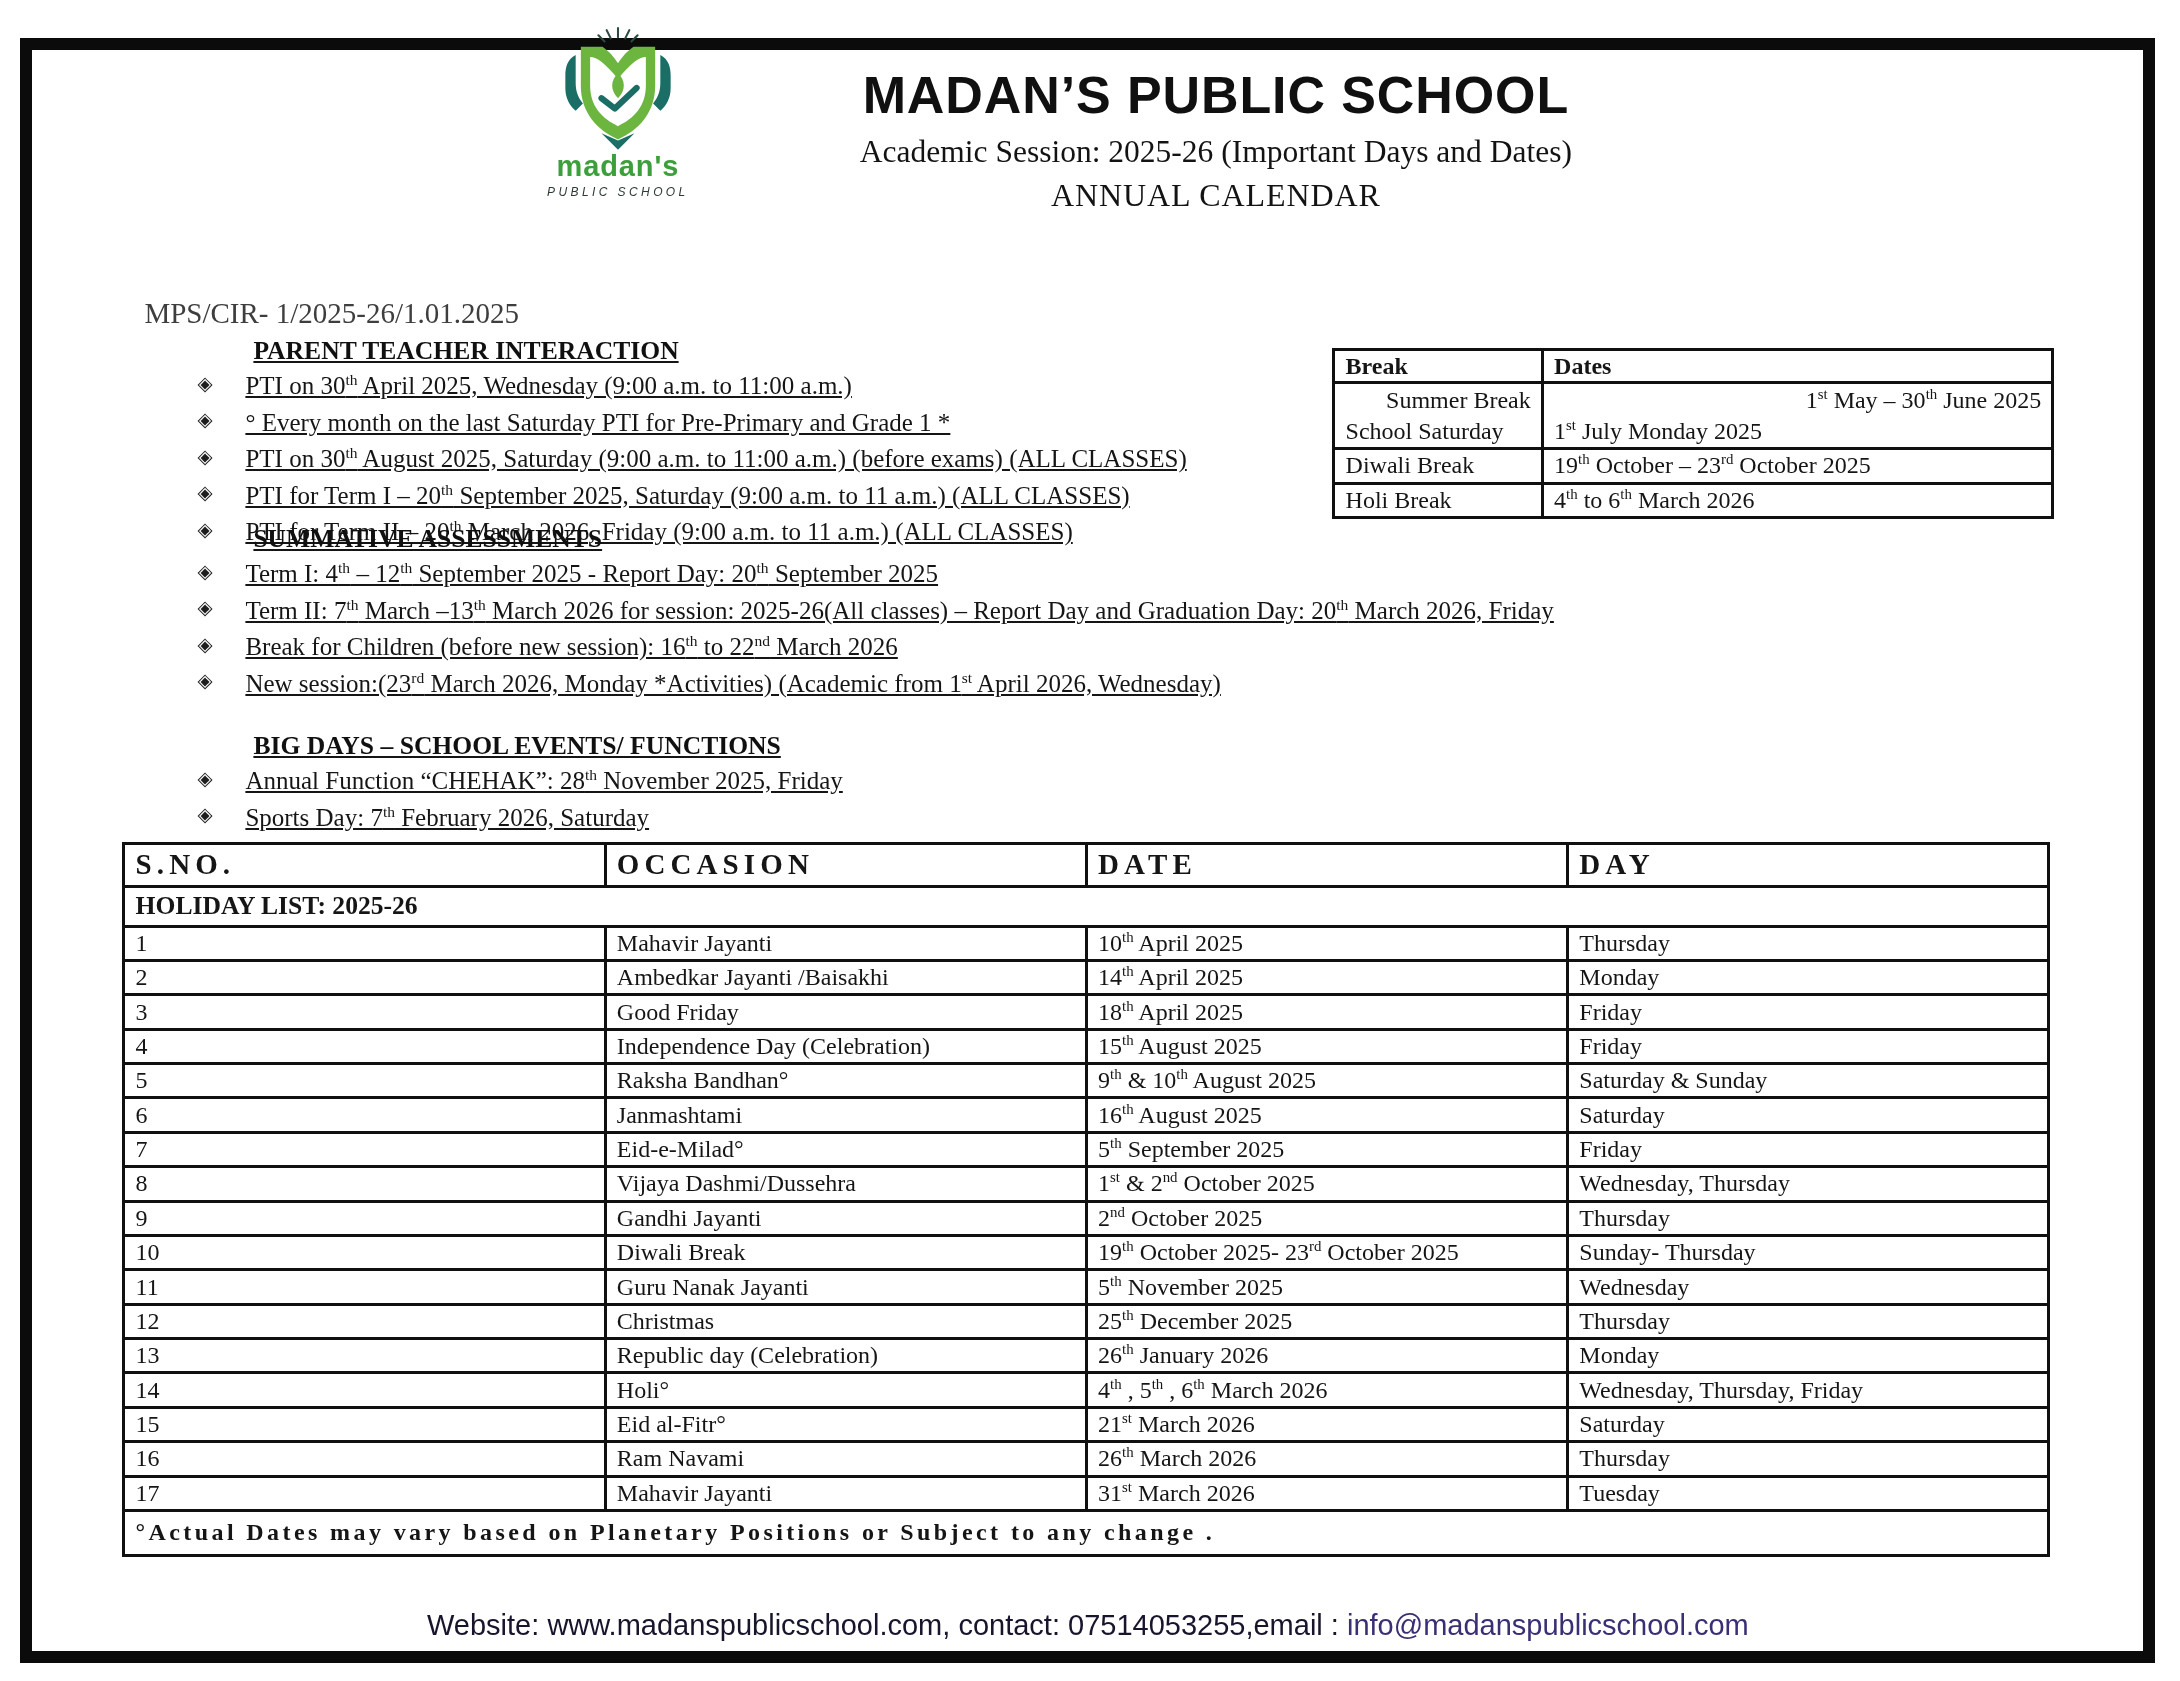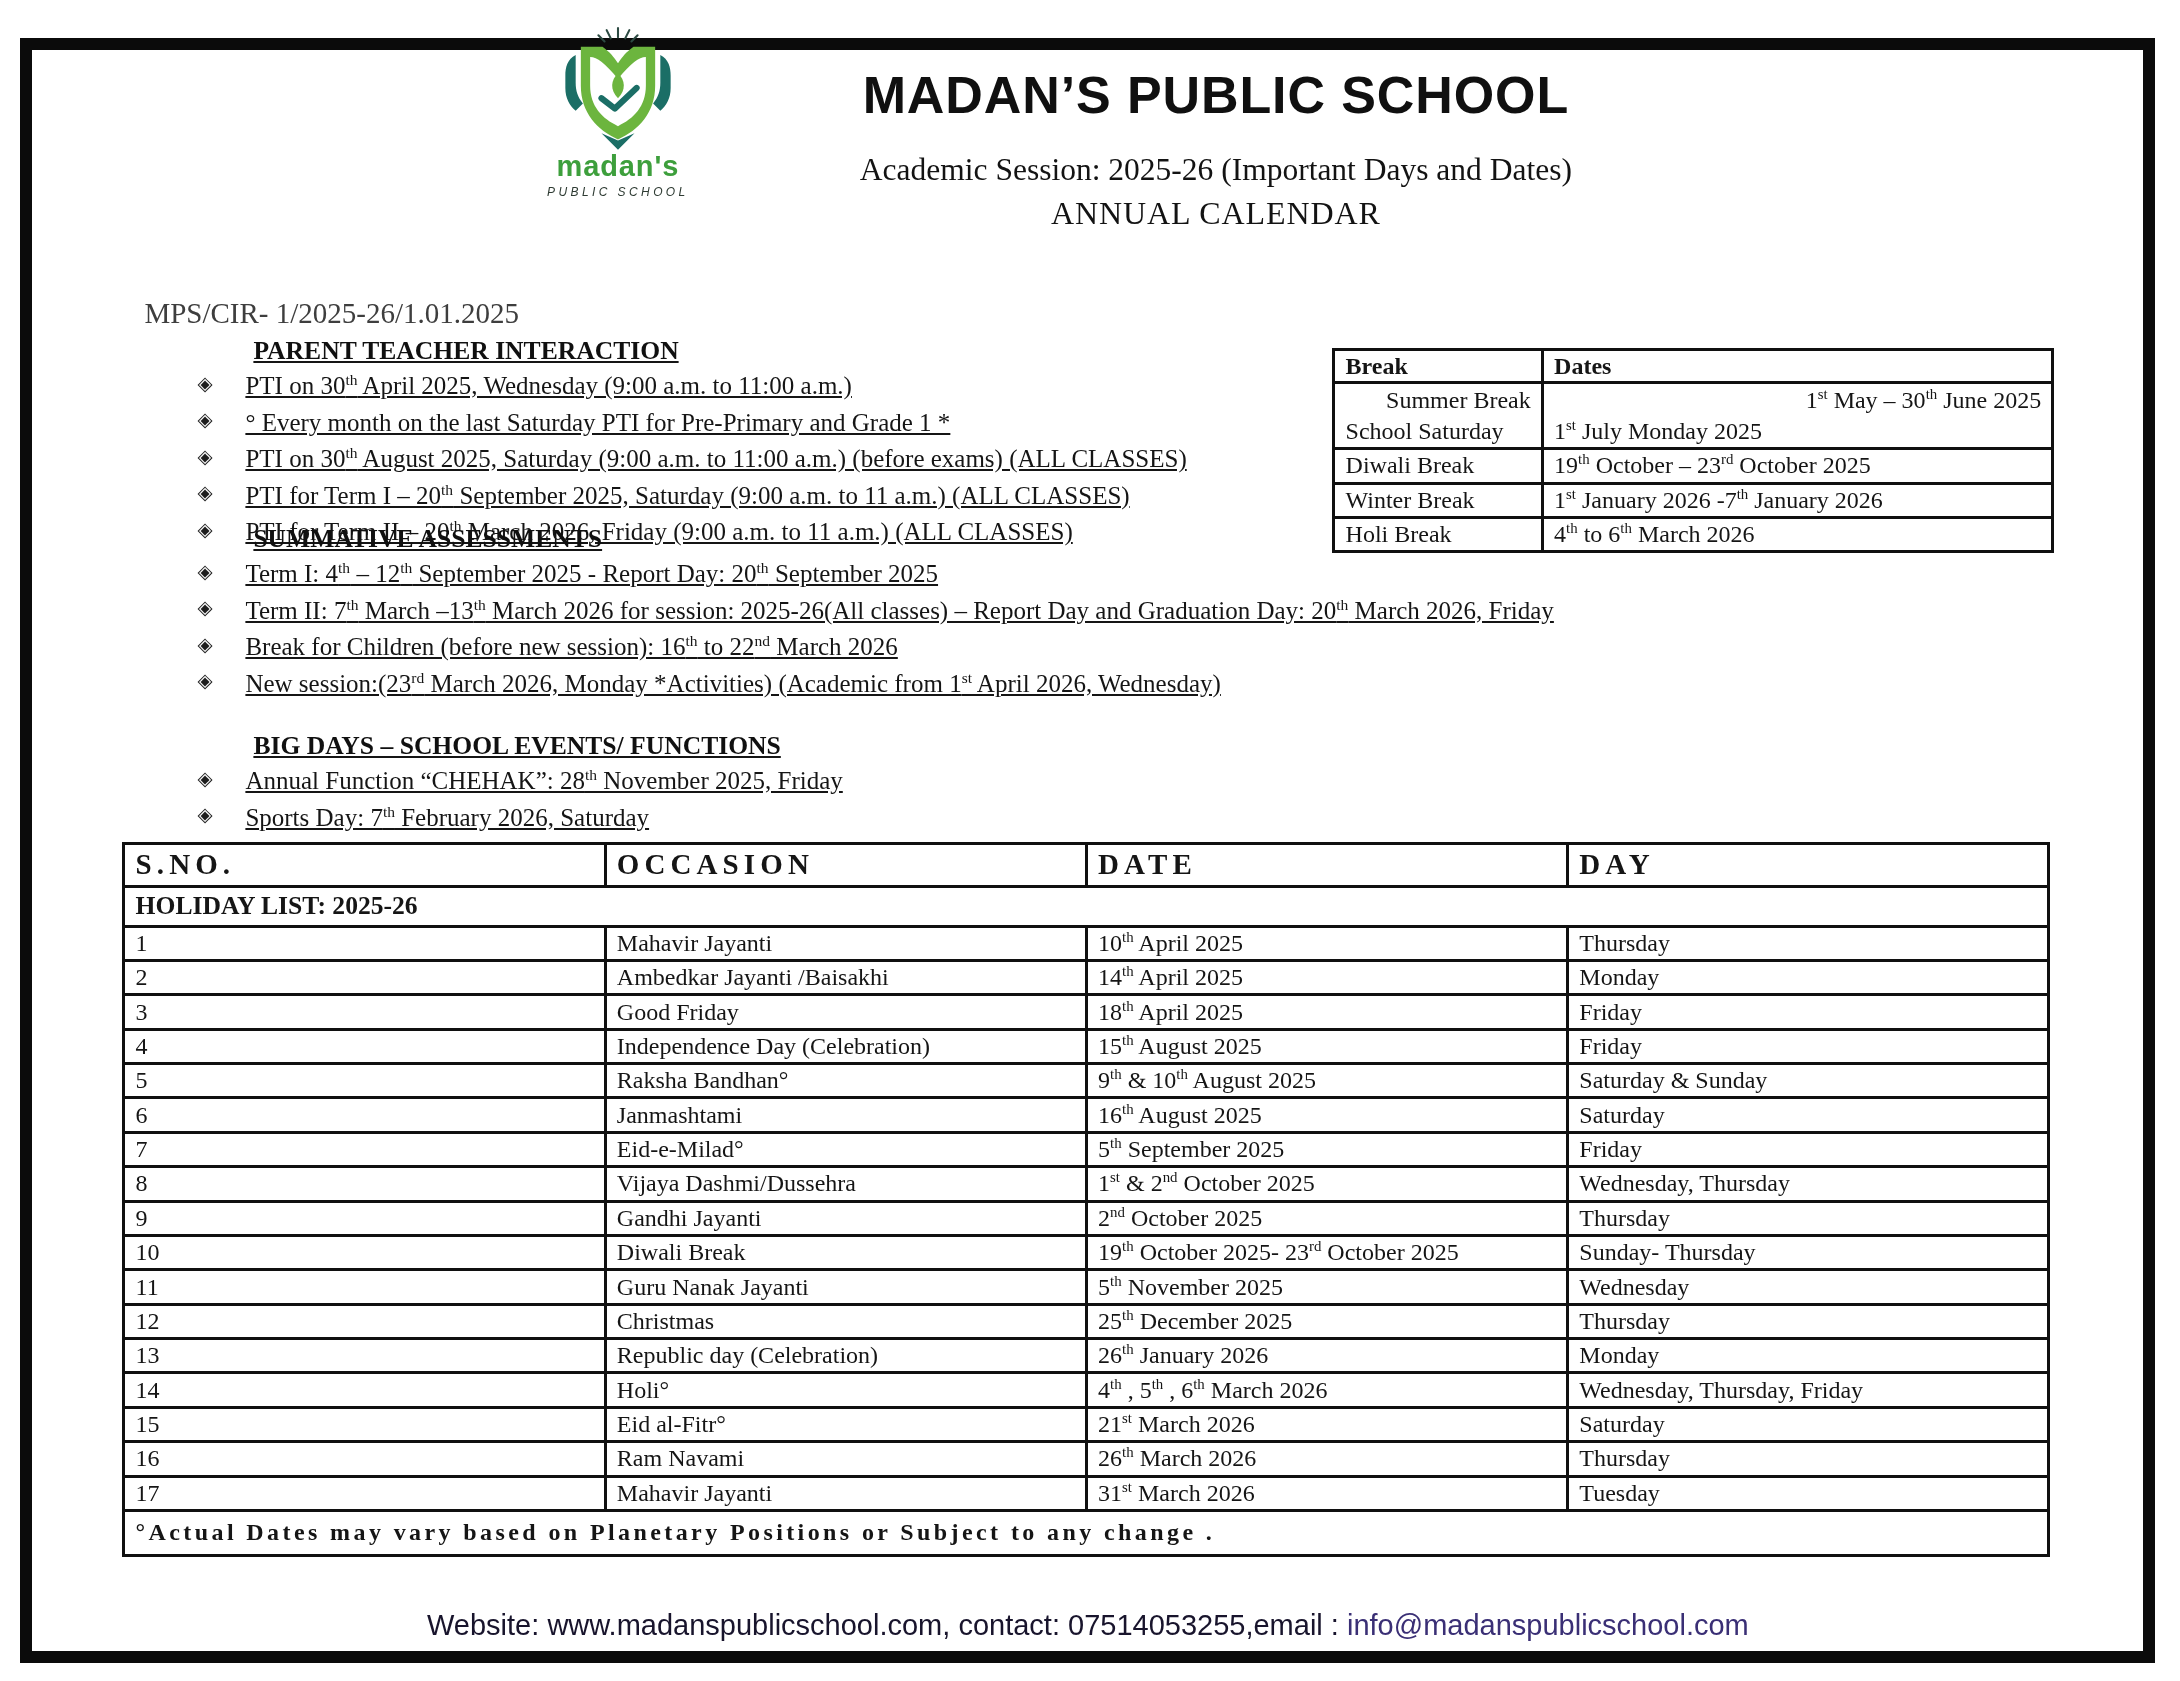--- a/index.html
+++ b/index.html
@@ -11,21 +11,21 @@
   
   .logo{position:absolute;left:509px;top:-24px;width:153px;text-align:center;z-index:5;}
   .logo svg{display:block;margin:0 auto;}
   .logo-word{font-family:"Liberation Sans",sans-serif;font-weight:bold;
              font-size:29px;color:#3d9f3c;letter-spacing:0.9px;line-height:1;margin-top:-1.7px;}
   .logo-tag{font-family:"Liberation Sans",sans-serif;font-size:12px;letter-spacing:3.4px;
             color:#2e3b33;margin-top:3.4px;font-style:italic;}
   .titles{position:absolute;left:647px;top:15.3px;width:1073px;text-align:center;}
   .school-name{font-family:"Liberation Sans",sans-serif;font-weight:600;
                font-size:52px;letter-spacing:0.9px;color:#101010;margin:0;}
-  .session{font-size:31.5px;margin-top:27px;color:#131313;}
+  .session{font-size:31.5px;margin-top:9px;color:#131313;}
   .annual{font-size:32px;margin-top:6.8px;letter-spacing:0.9px;color:#131313;}
   
   .ref{position:absolute;left:112px;top:247px;font-size:29px;color:#3e3e3e;}
   
   .sec{position:absolute;font-size:25px;text-decoration:underline;}
   .sec-pti{left:109px;top:286px;width:1193px;}
   .sec-sum{left:109px;top:474px;width:1618px;}
   .sec-big{left:109px;top:681px;width:1278px;}
   .sec h2{font-size:25.6px;margin:0 0 5.1px 112px;font-weight:bold;color:#101010;}
   .sec-big h2{}
@@ -118,24 +118,20 @@
       </tr>
       <tr class="join-top">
         <td>School Saturday</td>
         <td>1<sup>st</sup> July Monday 2025</td>
       </tr>
       <tr>
         <td>Diwali Break</td>
         <td>19<sup>th</sup> October – 23<sup>rd</sup> October 2025</td>
       </tr>
       <tr>
-        <td>Winter Break</td>
-        <td>1<sup>st</sup> January 2026 -7<sup>th</sup> January 2026</td>
-      </tr>
-      <tr>
         <td>Holi Break</td>
         <td>4<sup>th</sup> to 6<sup>th</sup> March 2026</td>
       </tr>
     </tbody>
   </table>
 
   <div class="sec sec-sum">
     <h2>SUMMATIVE ASSESSMENTS</h2>
     <ul class="blist">
       <li><span class="b">◈</span><span>Term I: 4<sup>th</sup> – 12<sup>th</sup> September 2025 - Report Day: 20<sup>th</sup> September 2025</span></li>

